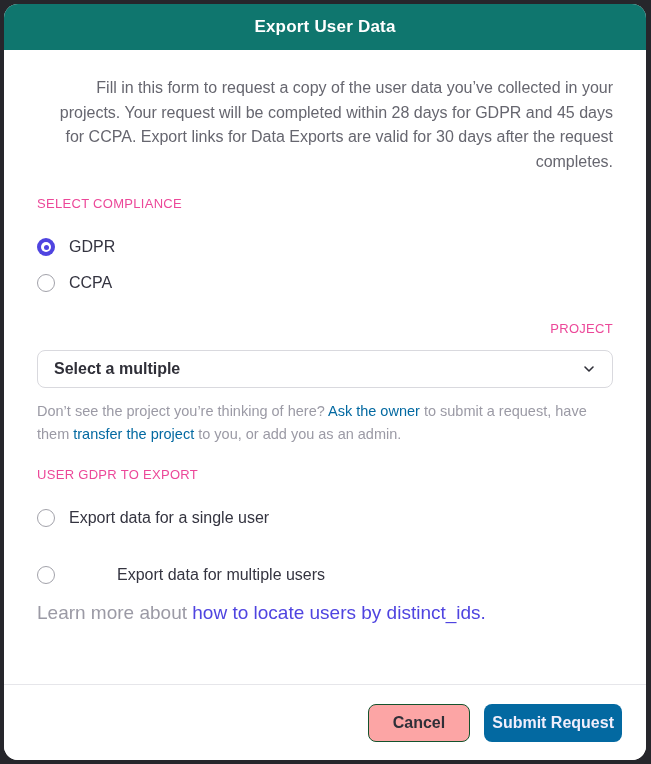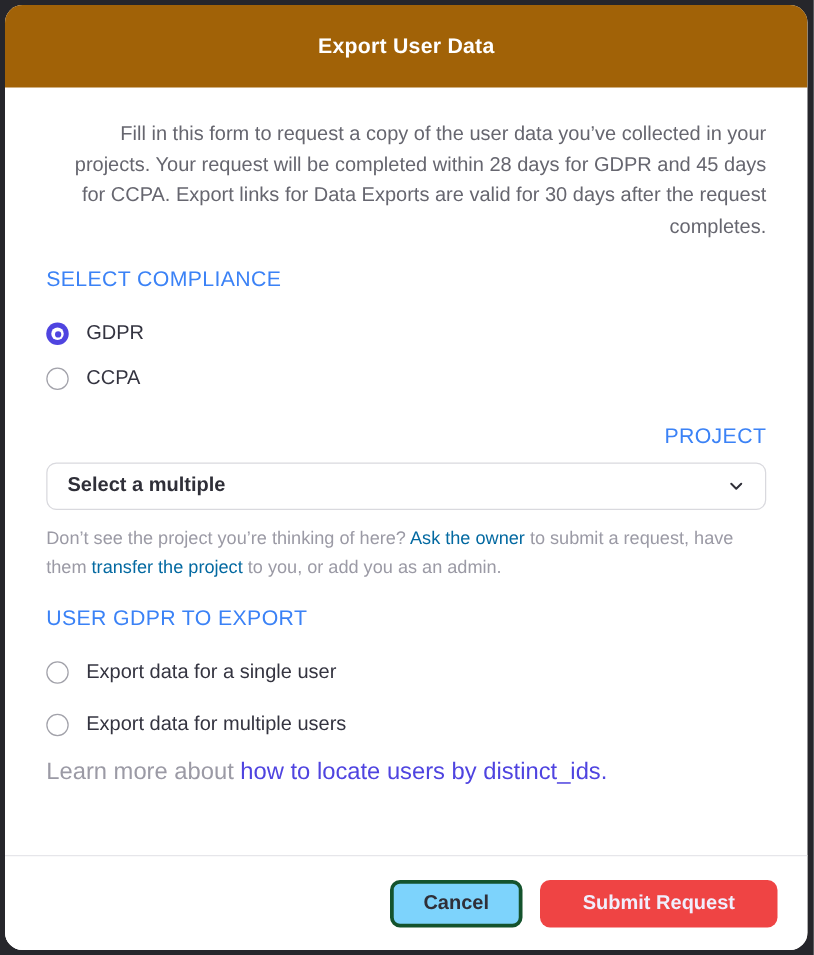--- a/index.html
+++ b/index.html
@@ -13,22 +13,22 @@
   .modal{
     position:absolute;
     left:4px; top:4px; right:5px; bottom:4px;
     background:#ffffff;
     border-radius:14px;
     overflow:hidden;
     display:flex;
     flex-direction:column;
   }
   .modal-header{
-    height:66px;
-    background:#a16207;
+    height:46px;
+    background:#0f766e;
     display:flex;
     align-items:center;
     justify-content:center;
     flex:0 0 auto;
   }
   .modal-title{
     color:#ffffff;
     font-size:17px;
     font-weight:700;
     letter-spacing:0.2px;
@@ -40,34 +40,34 @@
   }
   .description{
     color:#66666f;
     font-size:16px;
     line-height:24.5px;
     margin:0;
     text-align:right;
   }
   .section-label{
     margin-top:22px;
-    font-size:17px;
+    font-size:13px;
     line-height:15px;
-    color:#3b82f6;
+    color:#ec4899;
     letter-spacing:0.3px;
   }
   .radio-row{
     display:flex;
     align-items:center;
     height:24px;
     cursor:pointer;
   }
   .radio-row.first{margin-top:24px;}
   .radio-row.gap12{margin-top:12px;}
-  .radio-row.gap18{margin-top:18px;}
+  .radio-row.gap18{margin-top:33px;gap:48px;}
   .radio{
     width:18px;height:18px;
     border-radius:50%;
     box-sizing:border-box;
     border:1.5px solid #a2a2aa;
     background:#fff;
     position:relative;
     flex:0 0 auto;
   }
   .radio.selected{
@@ -155,30 +155,30 @@
     font-family:"Liberation Sans", sans-serif;
     font-size:16px;
     font-weight:600;
     display:flex;
     align-items:center;
     justify-content:center;
     cursor:pointer;
     box-sizing:border-box;
   }
   .btn-cancel{
-    background:#7dd3fc;
-    border:3px solid #14532d;
+    background:#fca5a5;
+    border:1px solid #14532d;
     color:#2f2f38;
     padding:0 24px;
   }
   .btn-submit{
-    background:#ef4444;
+    background:#0369a1;
     border:none;
     color:#f0eefc;
-    padding:0 34px;
+    padding:0 8px;
   }
 </style>
 </head>
 <body>
 
 <div class="modal">
 
   <div class="modal-header">
     <div class="modal-title">Export User Data</div>
   </div>

